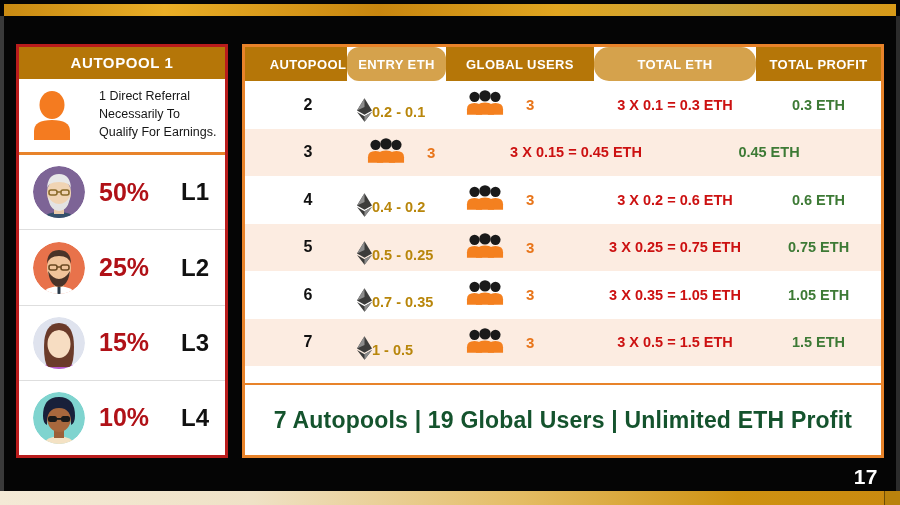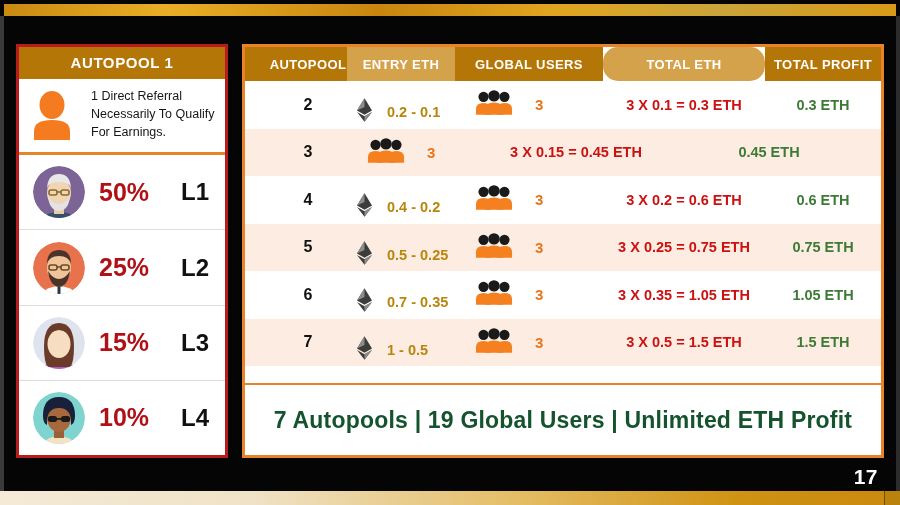--- a/index.html
+++ b/index.html
@@ -79,21 +79,21 @@
     color: #ffffff;
     font-size: 15px;
     font-weight: bold;
     text-align: center;
     letter-spacing: 0.6px;
     padding: 7px 0 8px;
   }
   .referral-box {
     display: flex;
     align-items: center;
-    gap: 16px;
+    gap: 24px;
     padding: 9px 8px 11px 10px;
     background: #fff;
     border-bottom: 3px solid #e8832a;
   }
   .person-icon { flex: none; width: 46px; height: 50px; }
   .referral-text {
     font-size: 12.5px;
     line-height: 1.42;
     color: #161616;
   }
@@ -140,21 +140,21 @@
     color: #ffffff;
     font-size: 13px;
     font-weight: bold;
     letter-spacing: 0.4px;
     height: 100%;
   }
   .th.dark  { background: #b57608; }
   .th.light { background: #d5a24c; }
 
   .c-pool   { width: 102px; padding-left: 24px; }
-  .c-entry  { width: 108px; }
+  .c-entry  { width: 99px; border-radius: 12px; }
   .c-users  { width: 148px; }
   .c-total  { width: 162px; border-radius: 15px; }
   .c-profit { width: 104px; flex: 1; }
 
   .tbody { flex: 1; position: relative; }
   .watermark {
     position: absolute;
     left: 50%; top: 46%;
     transform: translate(-50%,-50%);
     font-size: 58px;
@@ -173,21 +173,21 @@
   .tr.odd  { background: #ffffff; }
   .tr.even { background: #fcece1; }
 
   .td { display: flex; align-items: center; height: 100%; }
   .td-pool {
     justify-content: center;
     font-size: 16px;
     font-weight: bold;
     color: #111;
   }
-  .td-entry { justify-content: flex-start; gap: 15px; padding-left: 10px; margin-top: 15px; }
+  .td-entry { justify-content: flex-start; gap: 0; padding-left: 10px; margin-top: 15px; }
   .entry-val {
     color: #b8860b;
     font-size: 14.5px;
     font-weight: bold;
   }
   .td-users { justify-content: flex-start; gap: 22px; padding-left: 20px; }
   .users-count {
     color: #e8751a;
     font-size: 15px;
     font-weight: bold;

